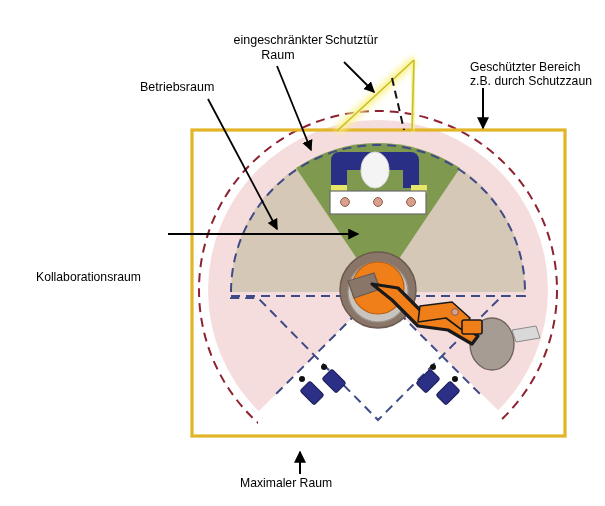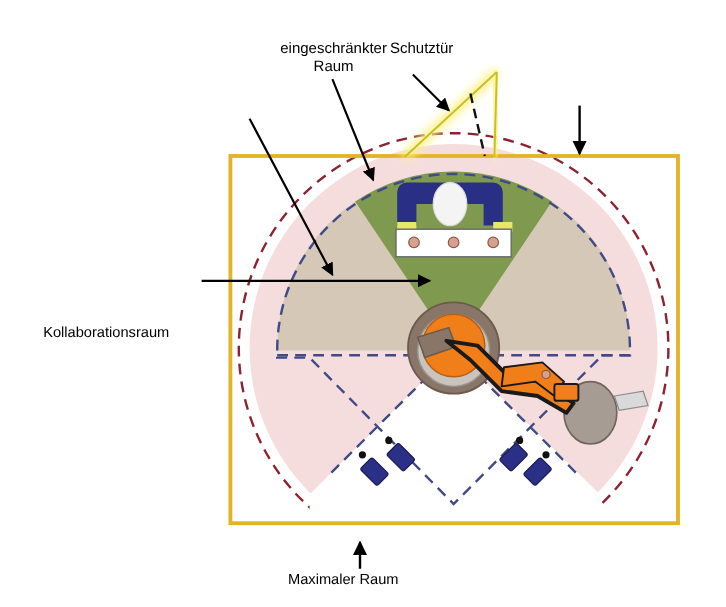--- a/index.html
+++ b/index.html
@@ -113,16 +113,19 @@
     <line x1="277" y1="66" x2="311" y2="150" stroke="#000" stroke-width="1.8" marker-end="url(#arrowhead)"></line>
     <line x1="344" y1="62" x2="374" y2="92" stroke="#000" stroke-width="1.8" marker-end="url(#arrowhead)"></line>
     <line x1="483" y1="88" x2="483" y2="128" stroke="#000" stroke-width="2" marker-end="url(#arrowhead)"></line>
     <line x1="168" y1="234" x2="358" y2="234" stroke="#000" stroke-width="1.8" marker-end="url(#arrowhead)"></line>
     <line x1="300" y1="474" x2="300" y2="452" stroke="#000" stroke-width="2" marker-end="url(#arrowhead)"></line>
   </svg>
 
   <div class="lbl" id="lbl-eingeschraenkt">eingeschränkter
 Raum</div>
   <div class="lbl" id="lbl-schutztuer">Schutztür</div>
+  <div class="lbl" id="lbl-geschuetzt">Geschützter Bereich
+z.B. durch Schutzzaun</div>
+  <div class="lbl" id="lbl-betriebsraum">Betriebsraum</div>
   <div class="lbl" id="lbl-kollab">Kollaborationsraum</div>
   <div class="lbl" id="lbl-maximal">Maximaler Raum</div>
 
 </div>
 
 </body></html>

